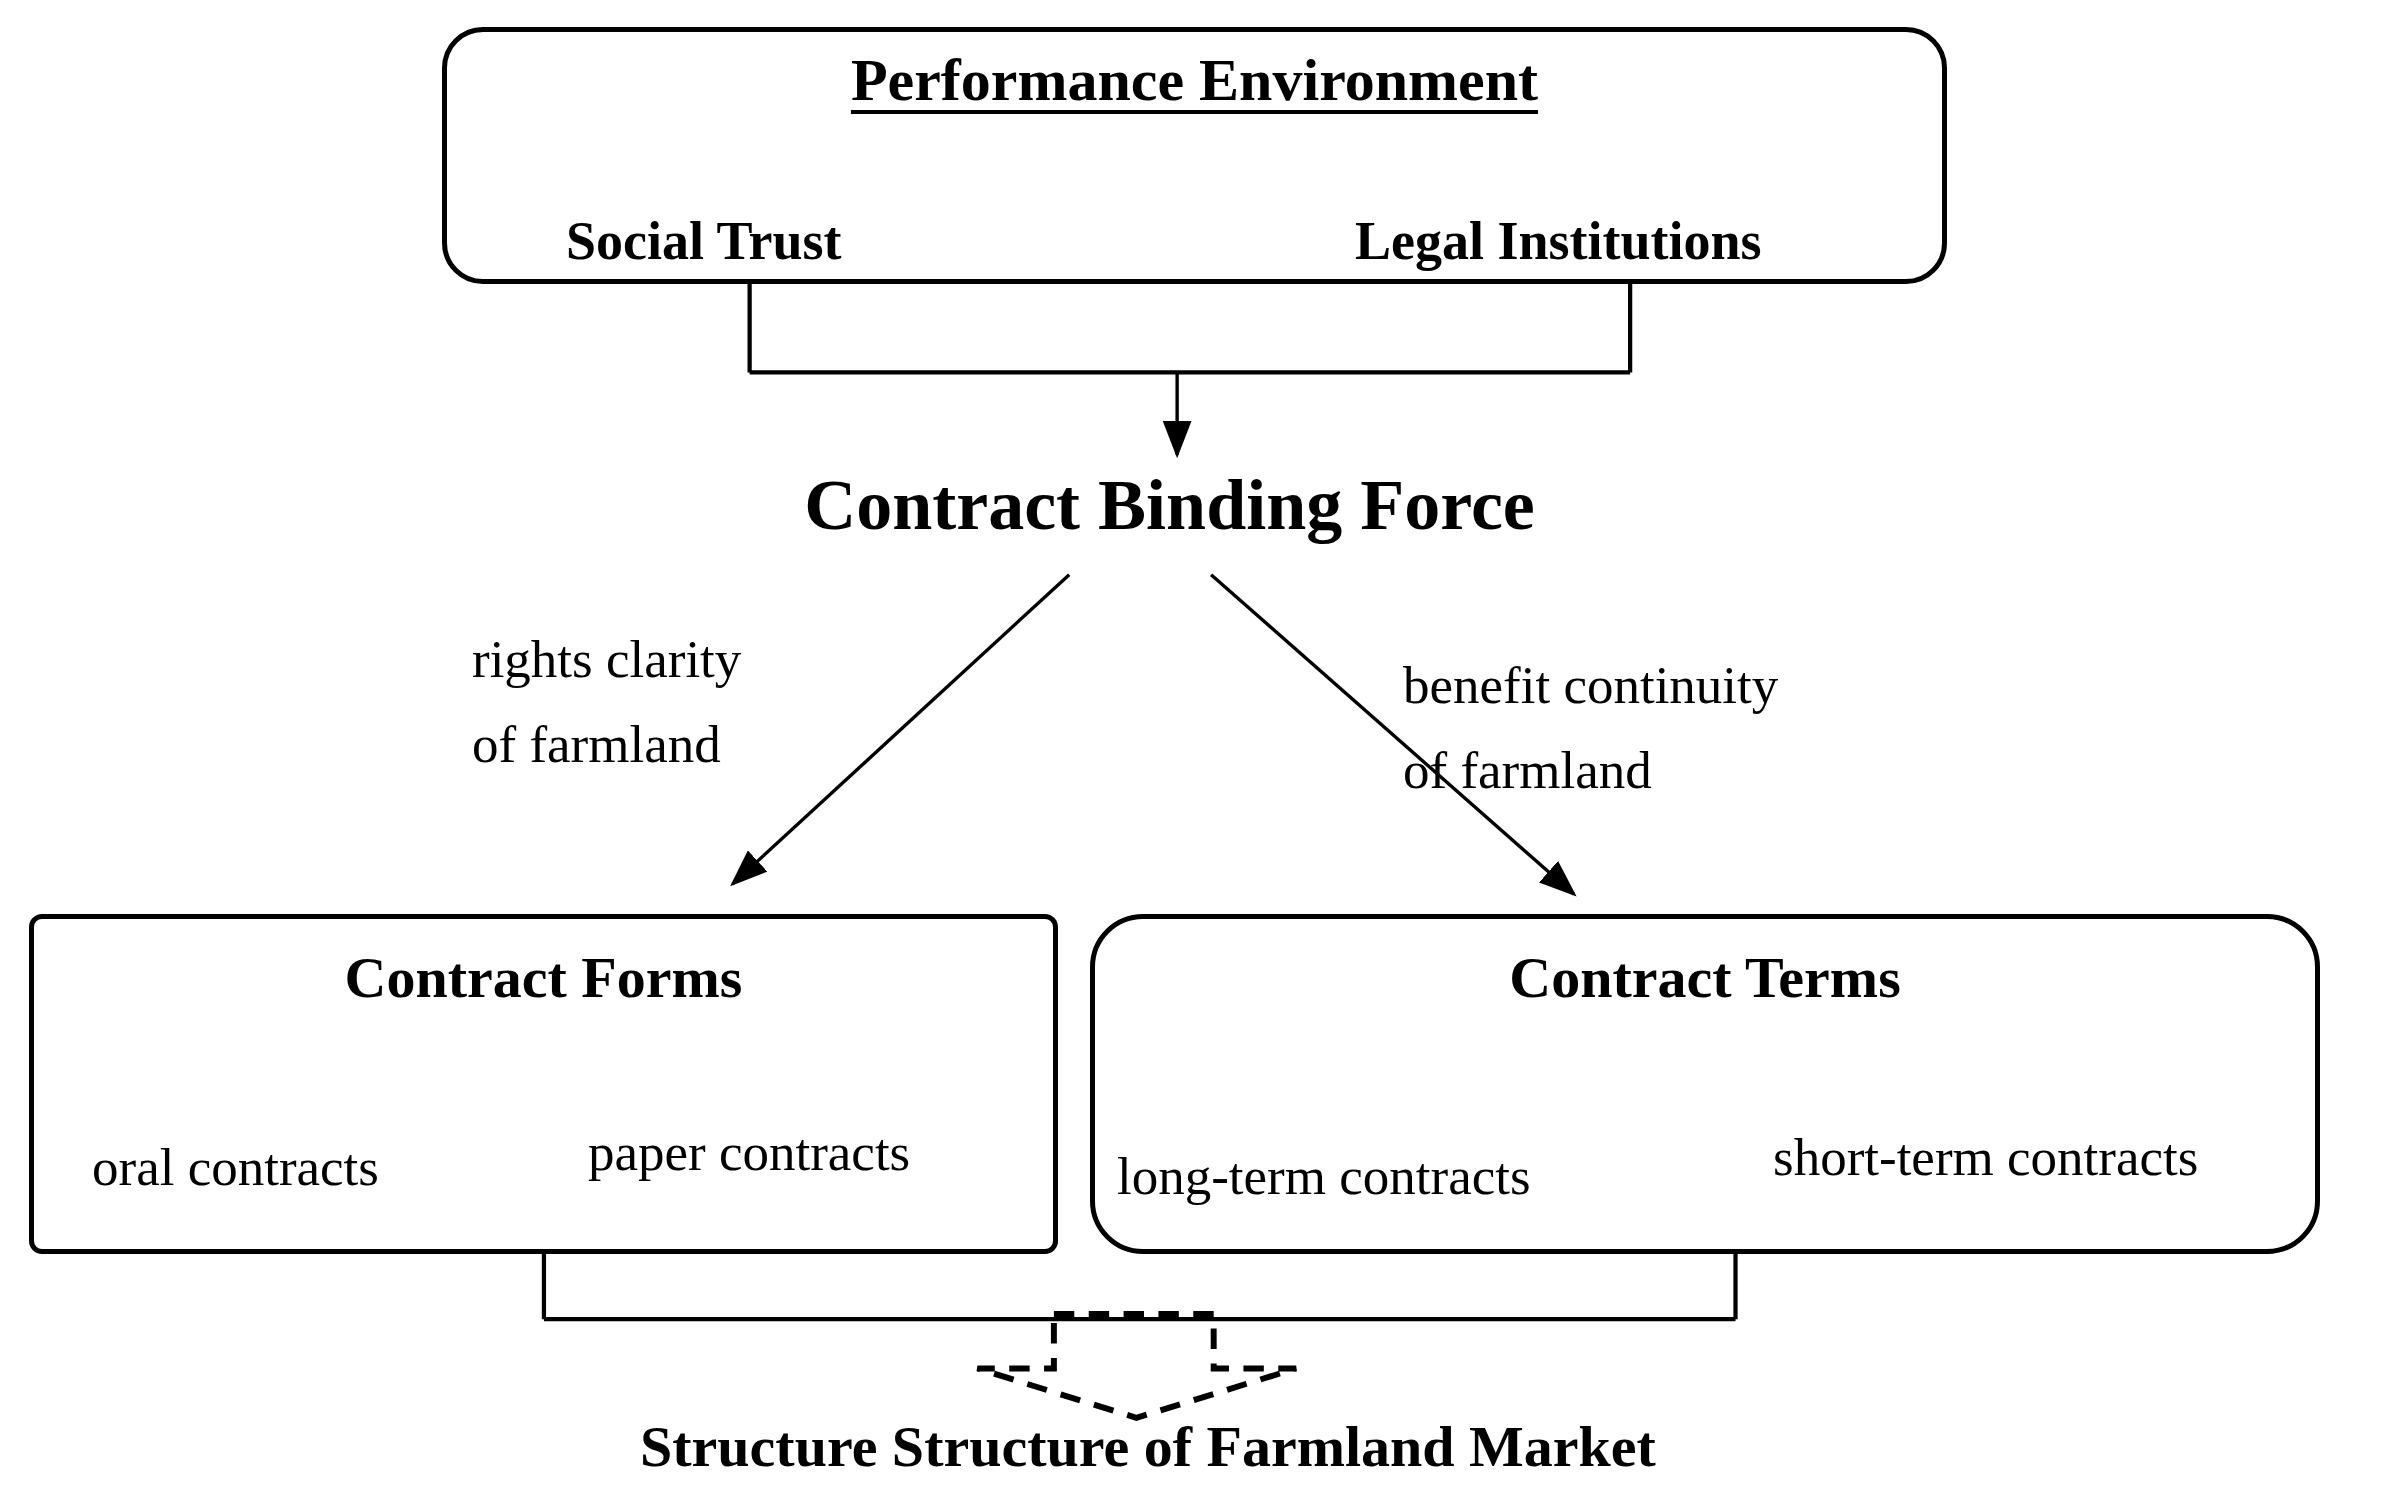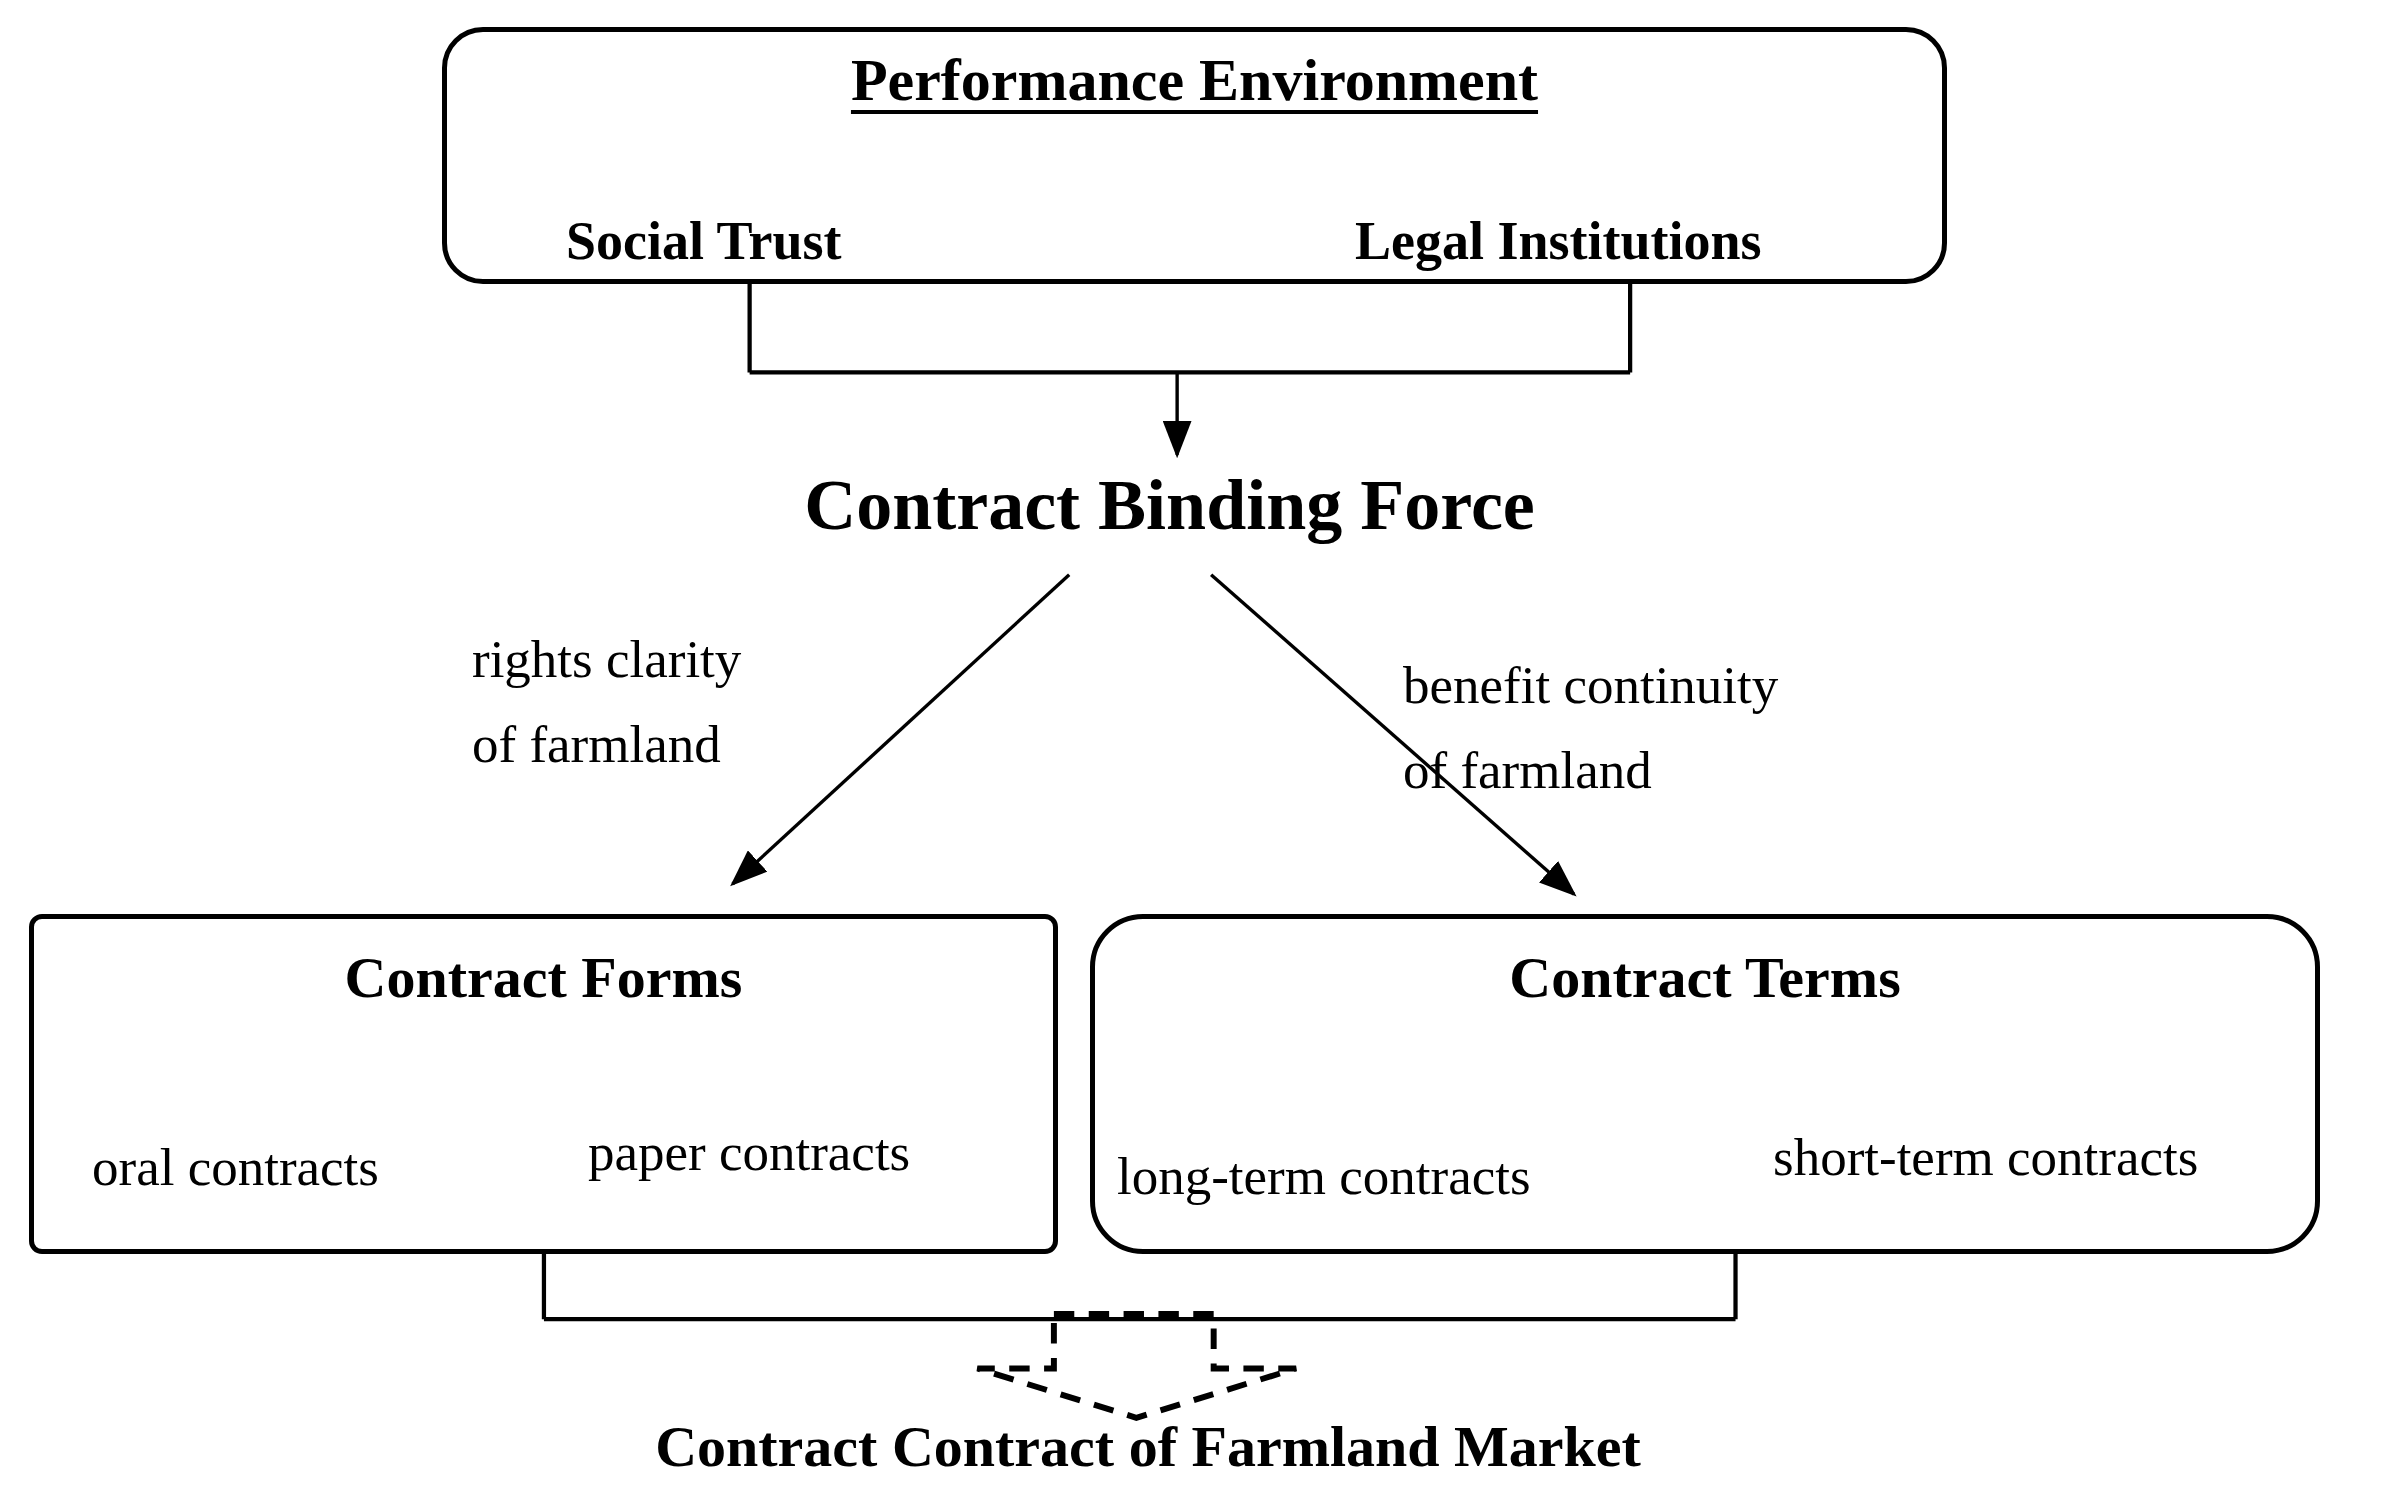--- a/index.html
+++ b/index.html
@@ -134,16 +134,16 @@
     <span class="box-item item-oral">oral contracts</span>
     <span class="box-item item-paper">paper contracts</span>
   </div>
 
   <div class="box terms-box">
     <div class="box-title">Contract Terms</div>
     <span class="box-item item-long">long-term contracts</span>
     <span class="box-item item-short">short-term contracts</span>
   </div>
 
-  <div class="outcome-label">Contract Contract of Farmland Market</div>
+  <div class="outcome-label">Structure Structure of Farmland Market</div>
 
 </div>
 
 
 </body></html>

